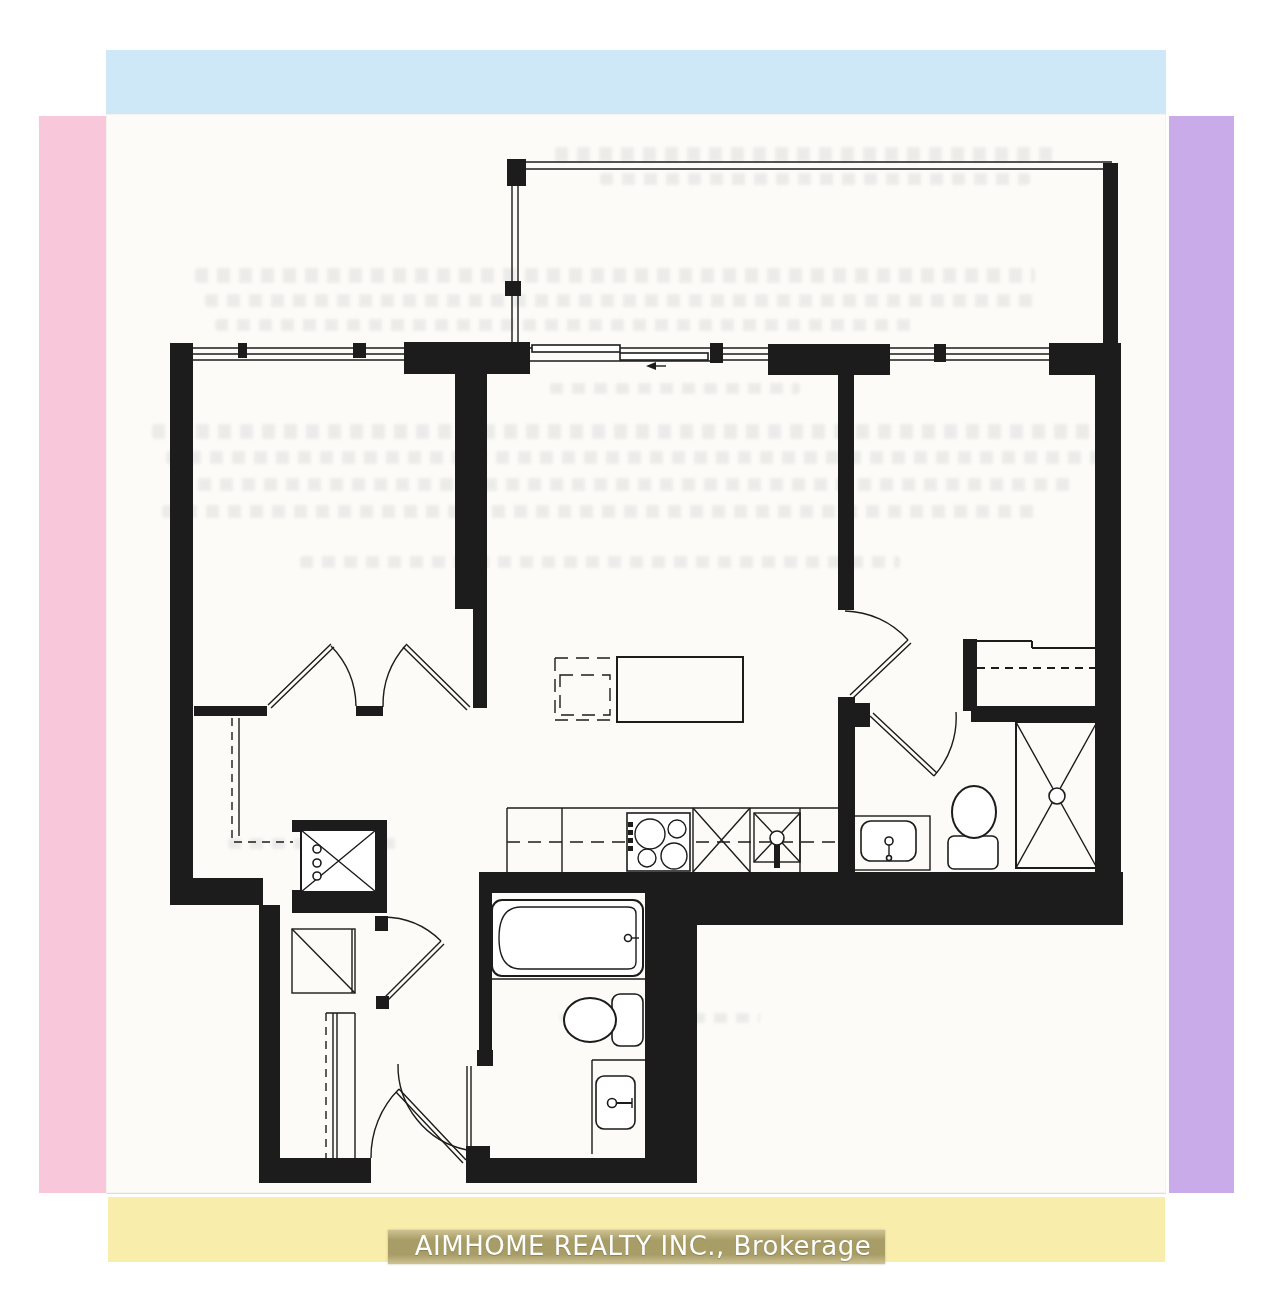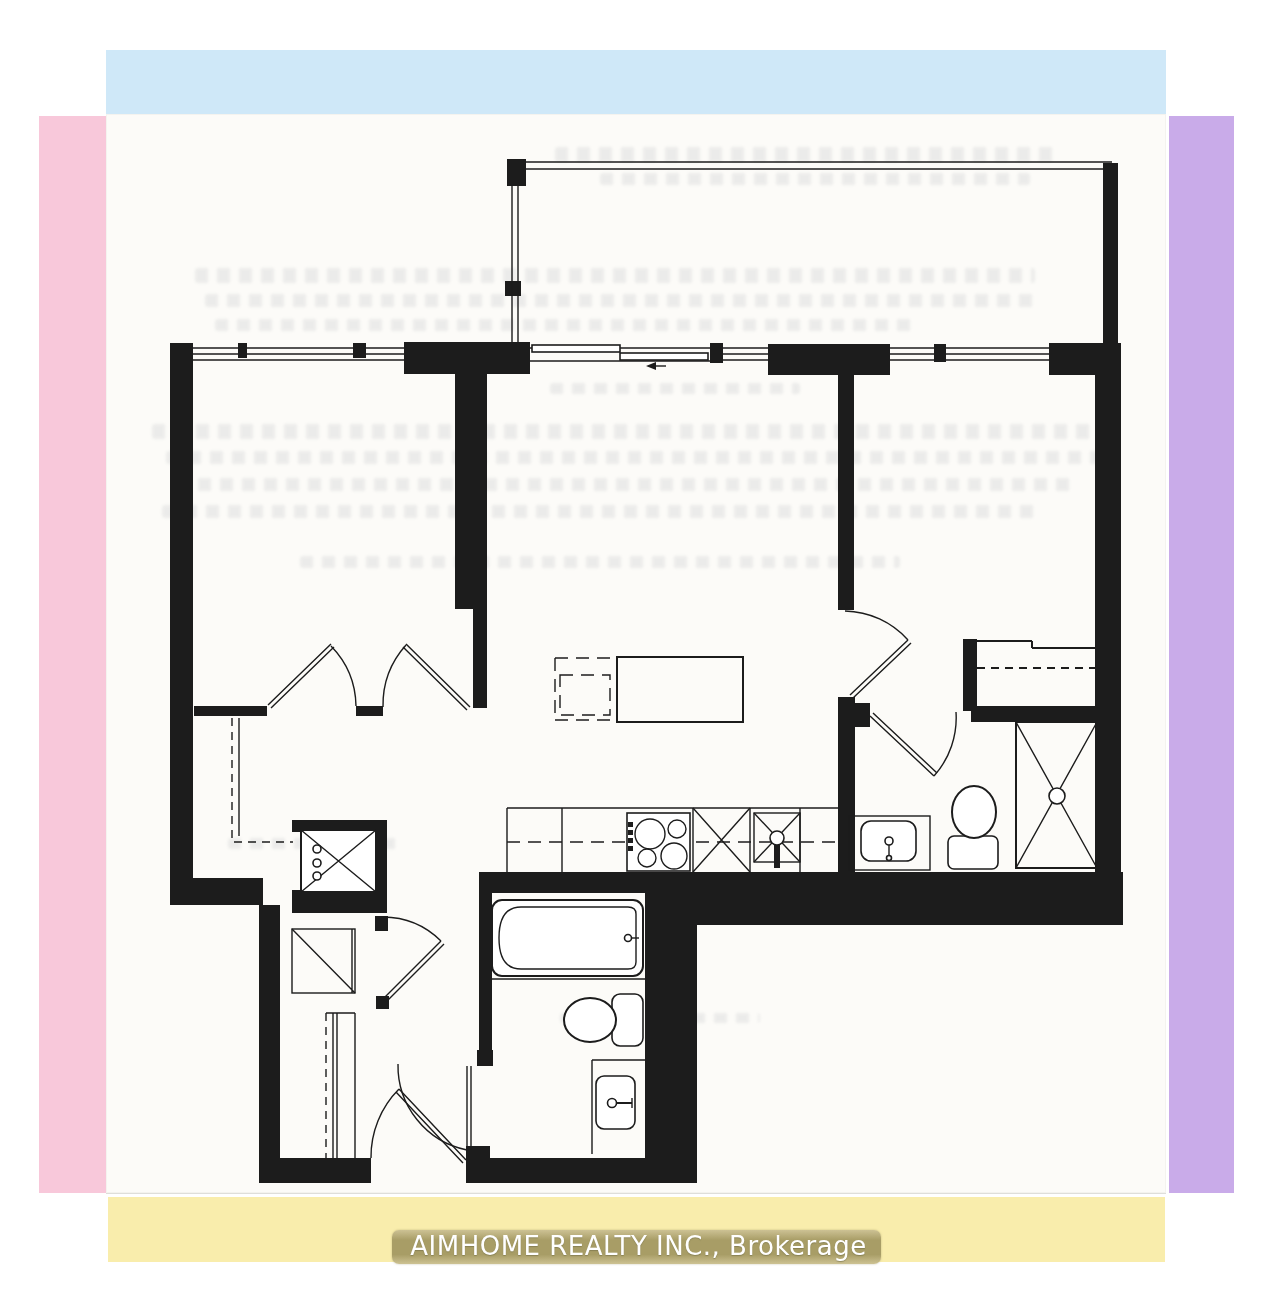--- a/index.html
+++ b/index.html
@@ -28,24 +28,23 @@
   .ldash{stroke-dasharray:13 8;}
   .smudge{
     position:absolute;opacity:.11;filter:blur(1.5px);border-radius:3px;
     background:repeating-linear-gradient(90deg,#6e7480 0 13px,transparent 13px 22px);
   }
   #brand-row{
     position:absolute;left:108px;top:1230px;width:1057px;height:34px;
     display:flex;align-items:center;justify-content:center;
   }
   #brand-box{
-    display:inline-block;padding:1px 14px 3px 18px;
+    display:inline-block;padding:1px 14px 3px 27px;
     background:linear-gradient(180deg,#ccc194 0%,var(--brand-highlight) 30%,var(--brand-highlight) 72%,#cdc293 100%);
     box-shadow:0 0 2px rgba(140,130,80,.5);
-    border-radius:7px;
   }
   #brand-text{
     color:var(--brand-text);font-size:26px;letter-spacing:.5px;
     text-shadow:0 1px 1px rgba(110,105,70,.55);
     white-space:nowrap;
   }
 </style>
 </head>
 <body>
 

